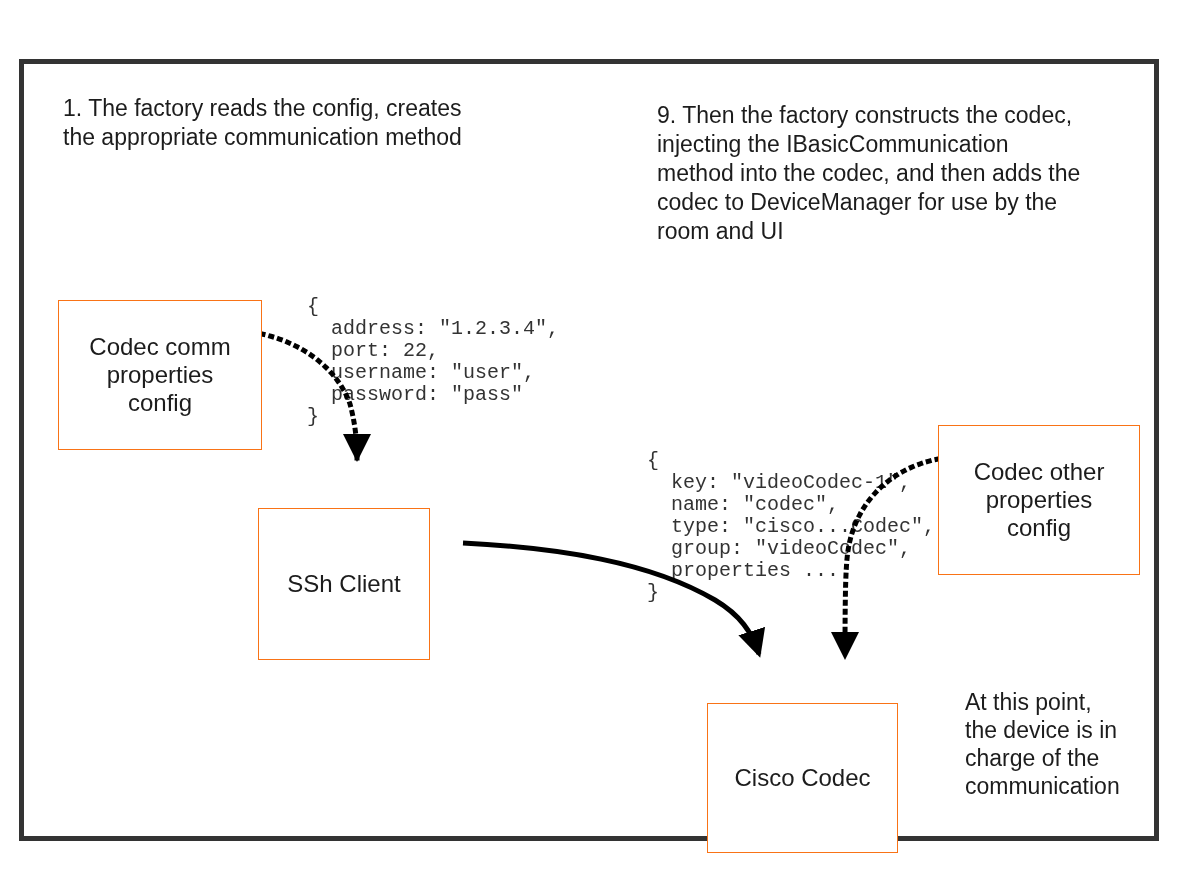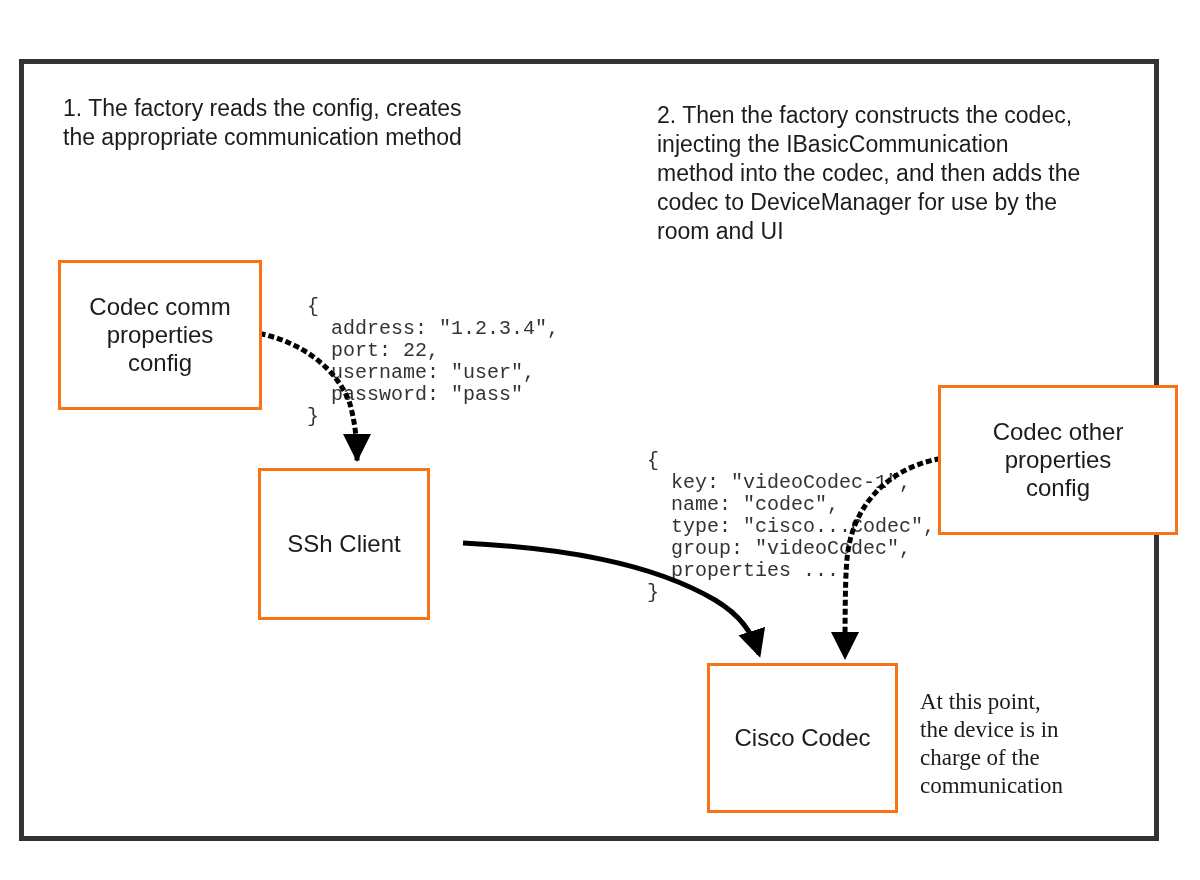--- a/index.html
+++ b/index.html
@@ -22,46 +22,47 @@
     left: 19px;
     top: 59px;
     width: 1140px;
     height: 782px;
     border: 5px solid #333333;
     box-sizing: border-box;
     background: #ffffff;
   }
   .node {
     position: absolute;
-    border: 3px solid #f97316;
+    border: 1px solid #f97316;
     box-sizing: border-box;
     background: #ffffff;
     display: flex;
     align-items: center;
     justify-content: center;
     text-align: center;
     font-size: 24px;
     line-height: 28px;
     white-space: pre-line;
     z-index: 3;
+    margin-top: 40px;
   }
   .node-codec-comm   { left: 58px;  top: 260px; width: 204px; height: 150px; }
   .node-ssh-client   { left: 258px; top: 468px; width: 172px; height: 152px; }
-  .node-codec-other  { left: 938px; top: 385px; width: 240px; height: 150px; }
+  .node-codec-other  { left: 938px; top: 385px; width: 202px; height: 150px; }
   .node-cisco-codec  { left: 707px; top: 663px; width: 191px; height: 150px; justify-content: center; }
   .note {
     position: absolute;
     font-size: 23px;
     line-height: 29px;
     white-space: pre-line;
     z-index: 2;
   }
   .note-step1 { left: 63px;  top: 94px;  width: 470px; }
   .note-step2 { left: 657px; top: 101px; width: 470px; }
-  .note-result { left: 920px; top: 688px; width: 210px; line-height: 28px; font-family: Liberation Serif, serif; }
+  .note-result { left: 965px; top: 688px; width: 210px; line-height: 28px; }
   .code {
     position: absolute;
     font-family: "Liberation Mono", "DejaVu Sans Mono", monospace;
     font-size: 20px;
     line-height: 22px;
     white-space: pre;
     color: #333333;
     z-index: 1;
   }
   .code-comm  { left: 307px; top: 296px; }
@@ -79,21 +80,21 @@
 </head>
 <body>
 
 <div class="canvas">
 
   <div class="frame"></div>
 
   <div class="note note-step1">1. The factory reads the config, creates
 the appropriate communication method</div>
 
-  <div class="note note-step2">2. Then the factory constructs the codec,
+  <div class="note note-step2">9. Then the factory constructs the codec,
 injecting the IBasicCommunication
 method into the codec, and then adds the
 codec to DeviceManager for use by the
 room and UI</div>
 
   <div class="code code-comm">{
   address: "1.2.3.4",
   port: 22,
   username: "user",
   password: "pass"

